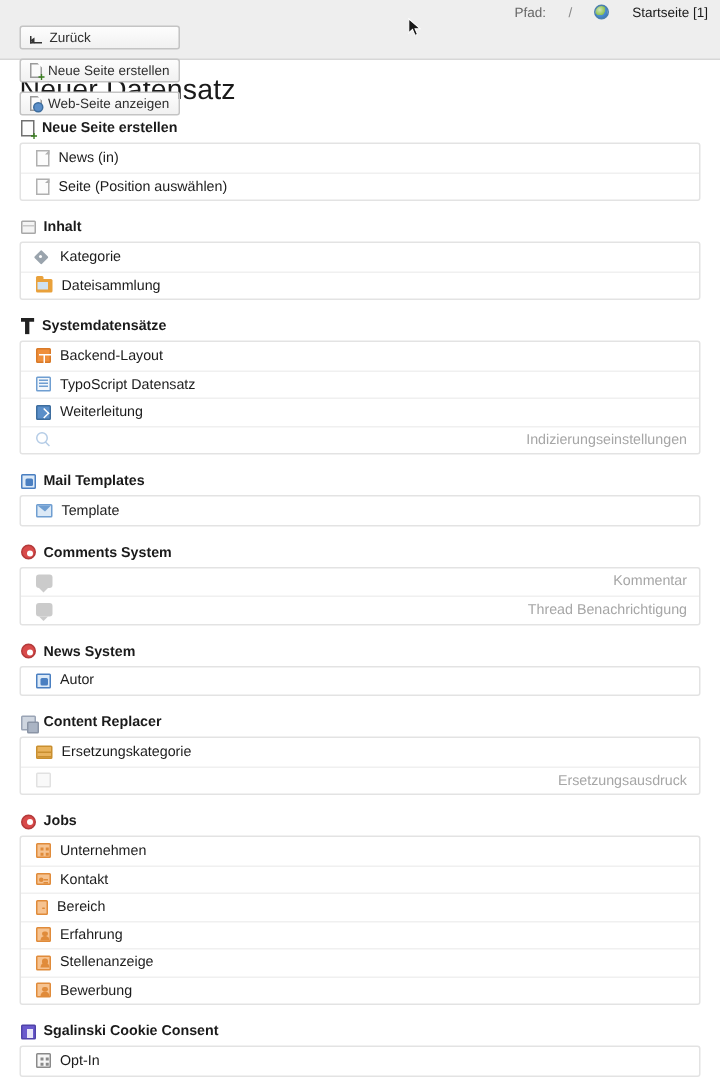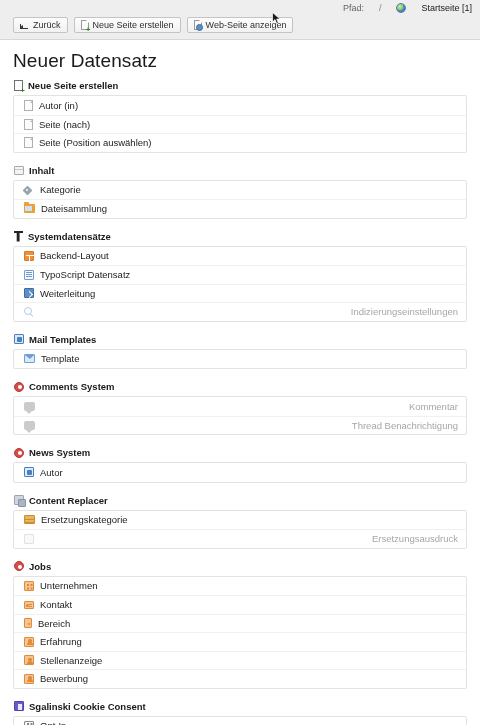--- a/index.html
+++ b/index.html
@@ -44,20 +44,21 @@
     vertical-align: -1px;
   }
   .breadcrumb .bc-page { font-weight: normal; color: #1a1a1a; }
 
   .toolbar {
     position: absolute;
     left: 13px;
     top: 17px;
     display: flex;
     gap: 6px;
+    flex-direction: column;
   }
   .tbtn {
     display: inline-flex;
     align-items: center;
     gap: 4px;
     height: 16px;
     padding: 0 6px;
     background: linear-gradient(#fdfdfd, #f1f1f1);
     border: 1px solid #c4c4c4;
     border-radius: 2px;
@@ -391,25 +392,21 @@
   <h1 class="page-title">Neuer Datensatz</h1>
 
   <div class="group">
     <div class="group-head">
       <span class="hic hic-newpage"></span>
       <span>Neue Seite erstellen</span>
     </div>
     <div class="panel">
       <div class="row">
         <span class="ic ic-doc"></span>
-        <span>Autor (in)</span>
-      </div>
-      <div class="row">
-        <span class="ic ic-doc"></span>
-        <span>Seite (nach)</span>
+        <span>News (in)</span>
       </div>
       <div class="row">
         <span class="ic ic-doc"></span>
         <span>Seite (Position auswählen)</span>
       </div>
     </div>
   </div>
 
   <div class="group">
     <div class="group-head">

